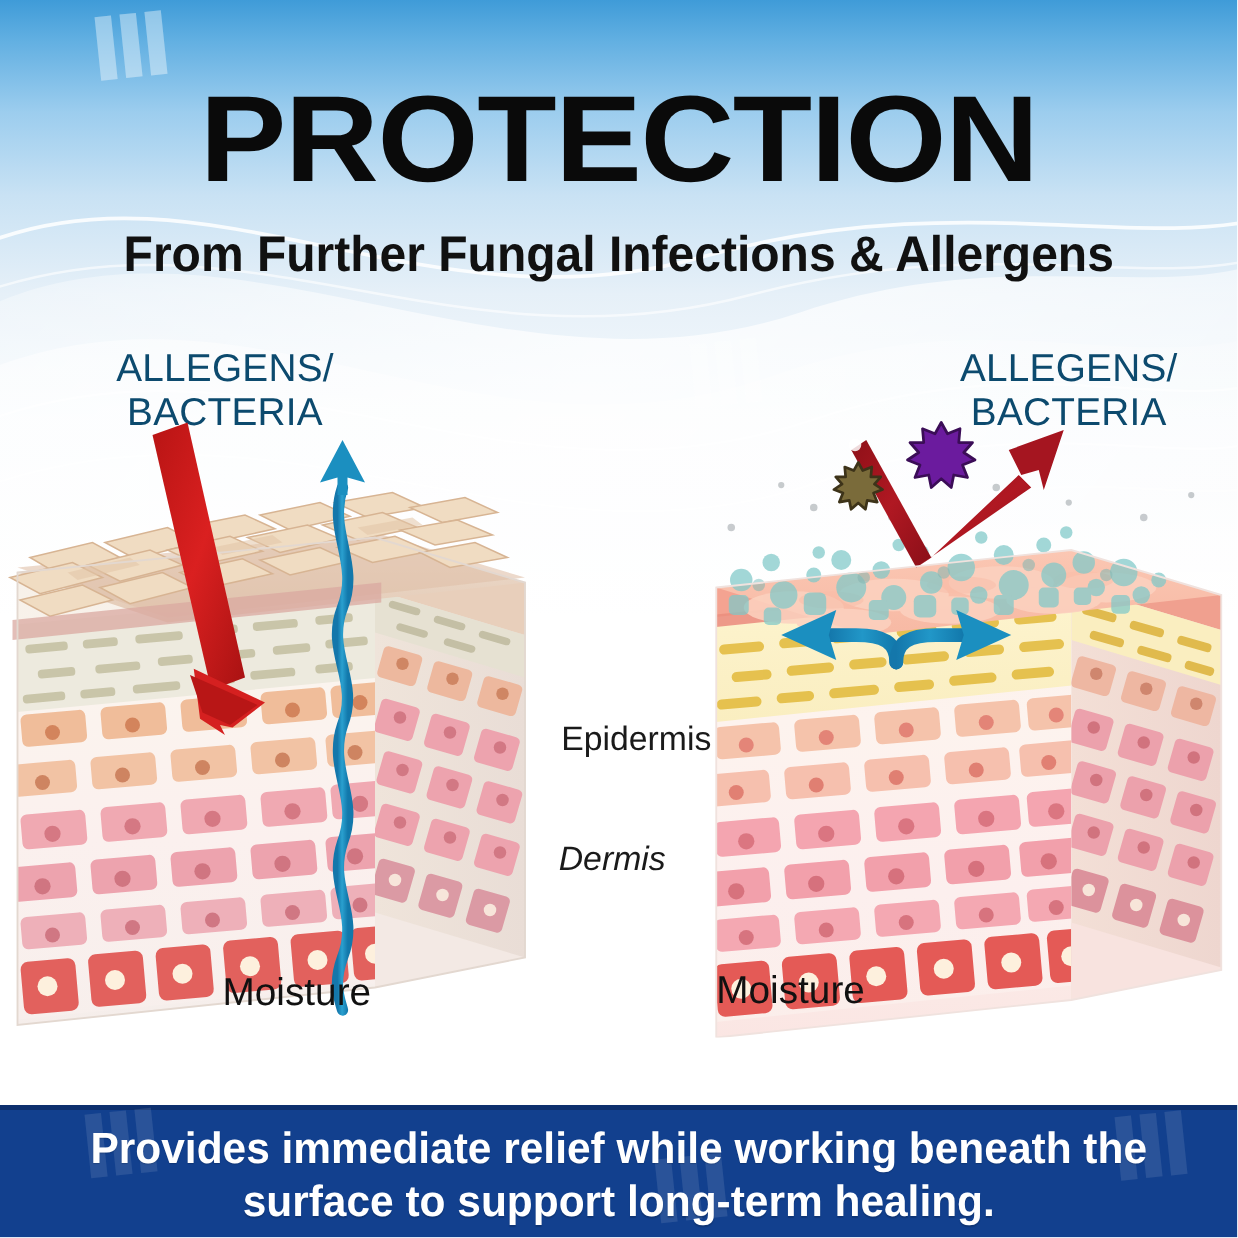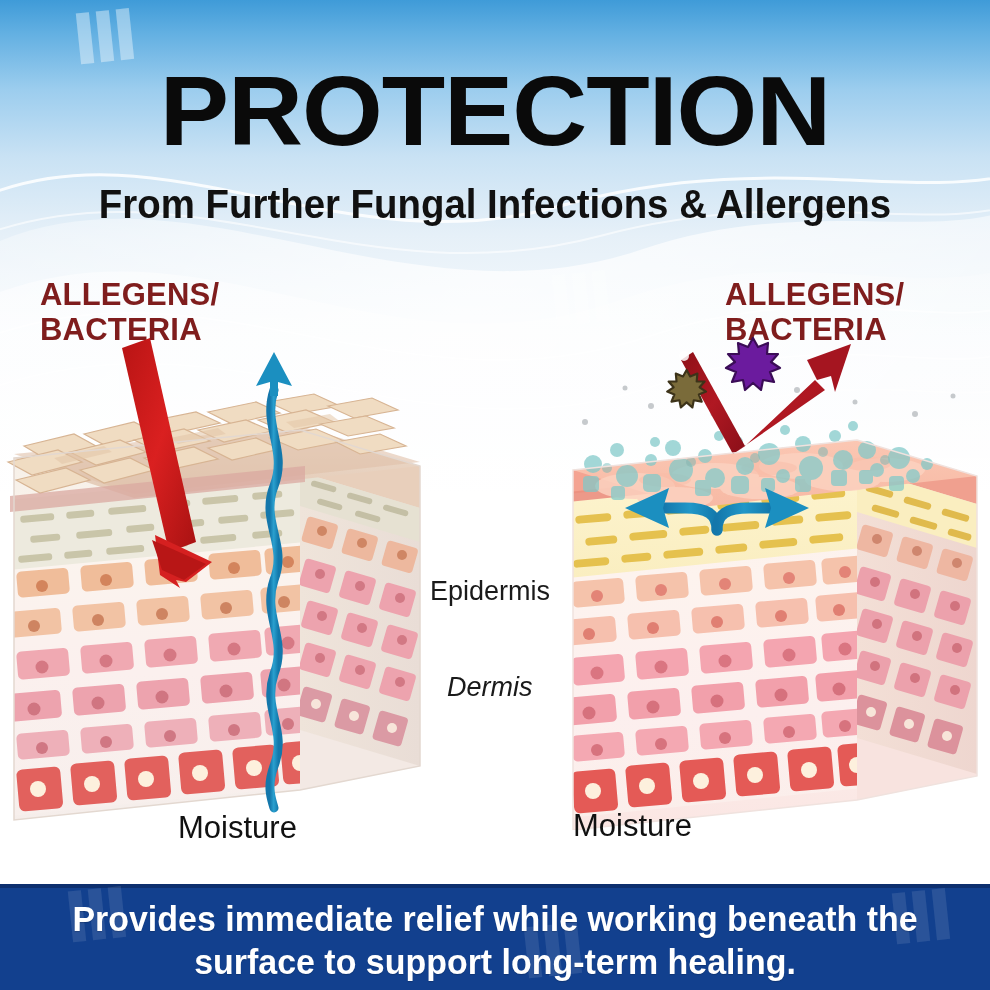--- a/index.html
+++ b/index.html
@@ -31,39 +31,39 @@
     letter-spacing:-1px;
   }
   .subtitle{
     position:absolute;left:0;top:184px;width:990px;text-align:center;
     font-weight:700;font-size:40px;line-height:1;color:#111;
     transform:scaleX(.96);transform-origin:50% 50%;
   }
 
   
   .alabel{
-    position:absolute;color:#7f1d1d;font-weight:700;
+    position:absolute;text-align:center;color:#0c4a6e;font-weight:400;
     font-size:31px;line-height:1.12;letter-spacing:.2px;white-space:pre-line;
   }
   .alabel-left{left:40px;top:278px;width:280px;}
   .alabel-right{left:725px;top:278px;width:260px;}
 
   
   .lyr-label{
     position:absolute;font-size:27px;color:#1a1a1a;font-weight:400;white-space:nowrap;
   }
-  .lyr-epi{left:430px;top:576px;}
+  .lyr-epi{left:449px;top:576px;}
   .lyr-der{left:447px;top:672px;font-style:italic;}
 
   
   .block{position:absolute;}
   .block svg{display:block;}
 
   .moisture-txt{
-    position:absolute;font-size:31px;color:#111;font-weight:400;white-space:nowrap;margin-top:34px;
+    position:absolute;font-size:31px;color:#111;font-weight:400;white-space:nowrap;
   }
   .moist-left{left:178px;top:776px;}
   .moist-right{left:573px;top:774px;}
 
   
   .banner{
     position:absolute;left:0;top:884px;width:990px;height:106px;
     background:#12408e;overflow:hidden;
   }
   .banner-accent{position:absolute;left:0;top:0;width:990px;height:4px;background:#0d2f6e;}

